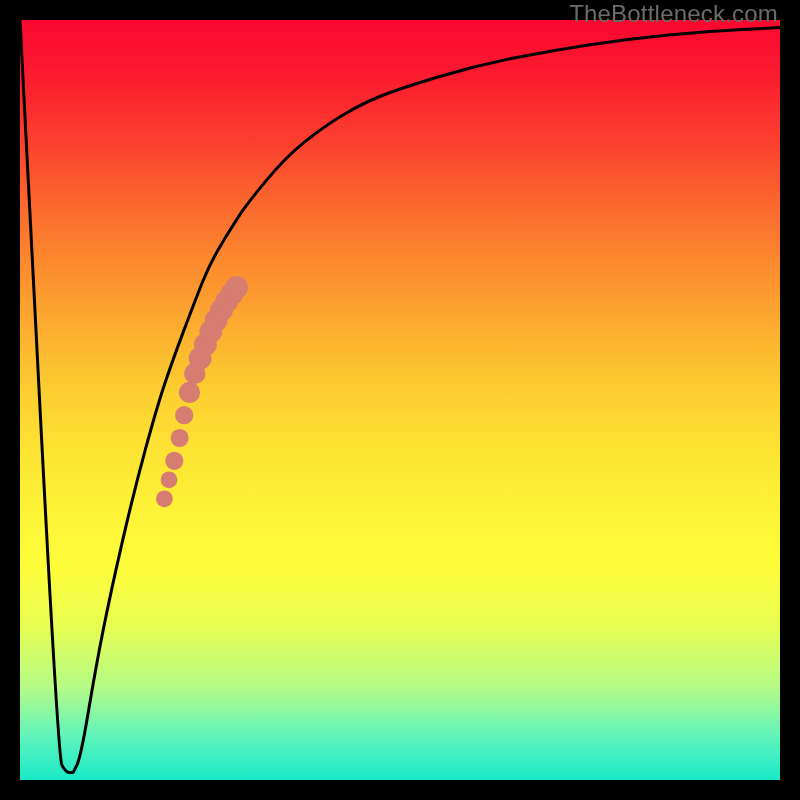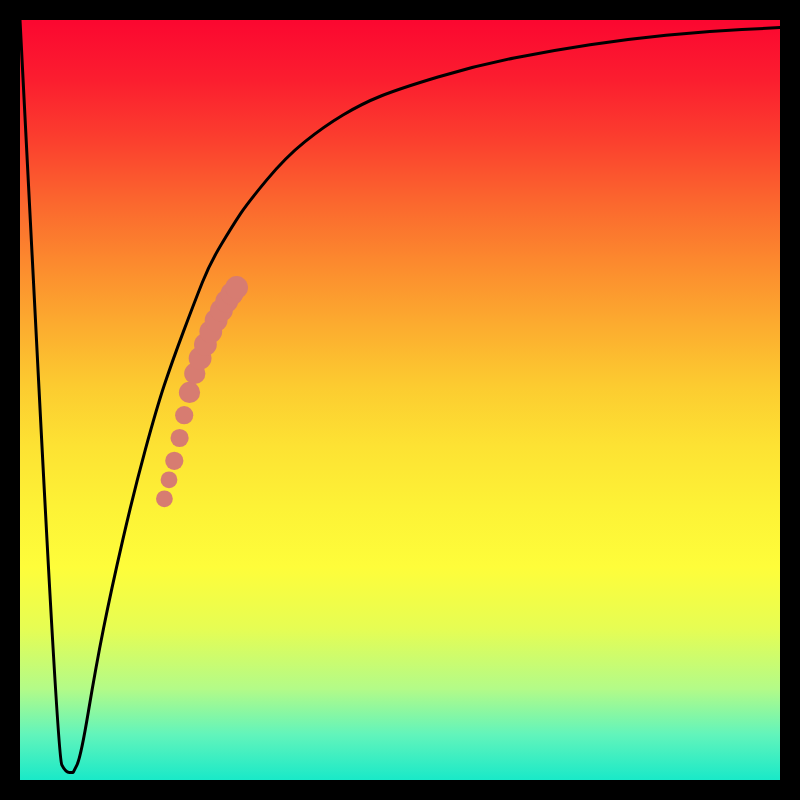--- a/index.html
+++ b/index.html
@@ -76,13 +76,14 @@
         <circle cx="200.1" cy="358.2" r="11.4" fill="#d77c71"></circle>
         <circle cx="205.4" cy="344.5" r="11.4" fill="#d77c71"></circle>
         <circle cx="210.8" cy="331.6" r="11.4" fill="#d77c71"></circle>
         <circle cx="216.1" cy="320.2" r="11.4" fill="#d77c71"></circle>
         <circle cx="221.4" cy="310.3" r="11.4" fill="#d77c71"></circle>
         <circle cx="226.7" cy="301.2" r="11.4" fill="#d77c71"></circle>
         <circle cx="232.0" cy="293.6" r="11.4" fill="#d77c71"></circle>
         <circle cx="236.6" cy="287.5" r="11.4" fill="#d77c71"></circle>
       </g>
   </svg>
+  <div class="watermark">TheBottleneck.com</div>
 </div>
 
 </body></html>

